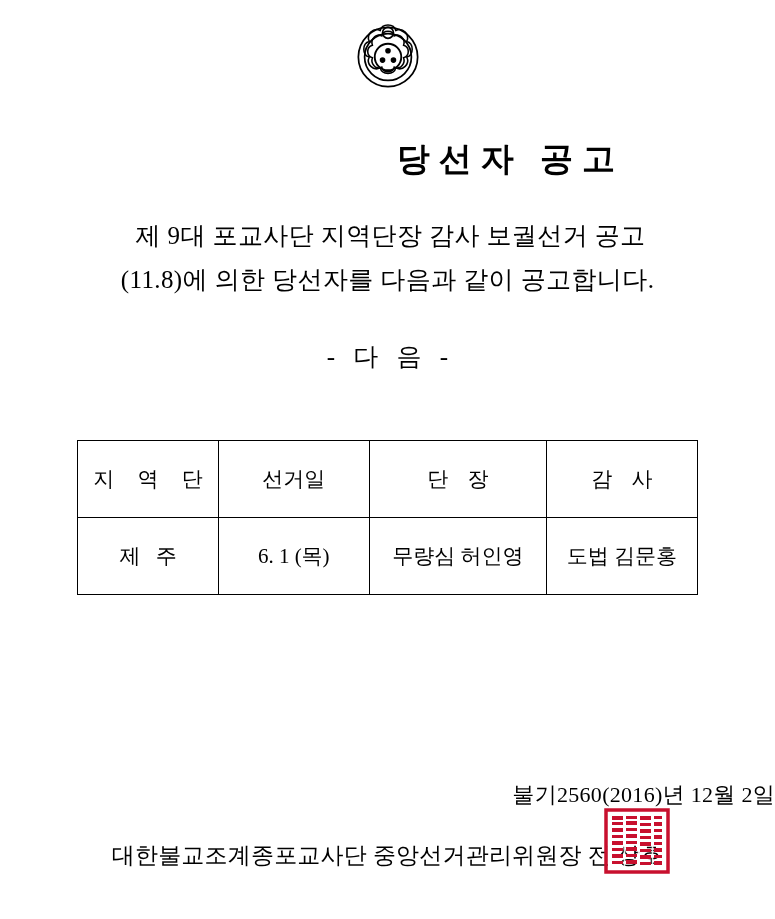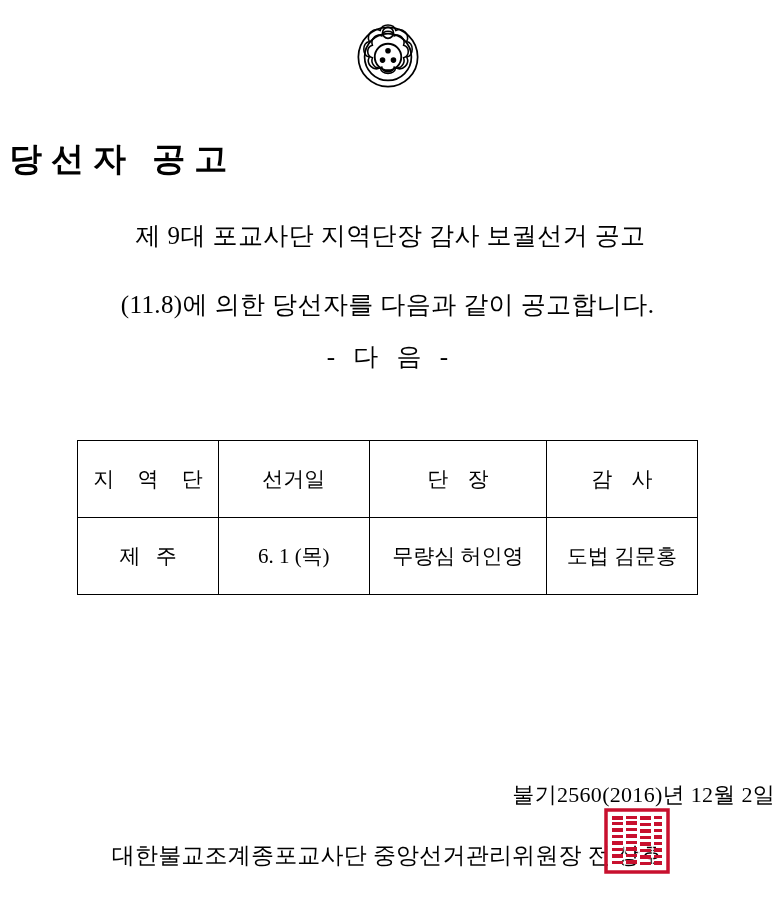--- a/index.html
+++ b/index.html
@@ -37,21 +37,21 @@
     height: 78px;
     display: block;
   }
 
   
   .doc-title {
     position: absolute;
     top: 140px;
     left: 0;
     width: 624px;
-    text-align: left;
+    text-align: right;
     font-size: 33px;
     font-weight: bold;
     letter-spacing: 9px;
     text-indent: 9px;
     line-height: 1.2;
   }
 
   
   .intro {
     position: absolute;
@@ -62,21 +62,20 @@
     font-size: 25px;
     line-height: 44px;
     letter-spacing: 0.4px;
   }
   .intro .line1 {
     display: block;
     padding-left: 6px;
   }
   .intro .line2 {
     display: block;
-    margin-top: 25px;
   }
 
   
   .danum {
     position: absolute;
     top: 340px;
     left: 0;
     width: 775px;
     text-align: center;
     font-size: 25px;

